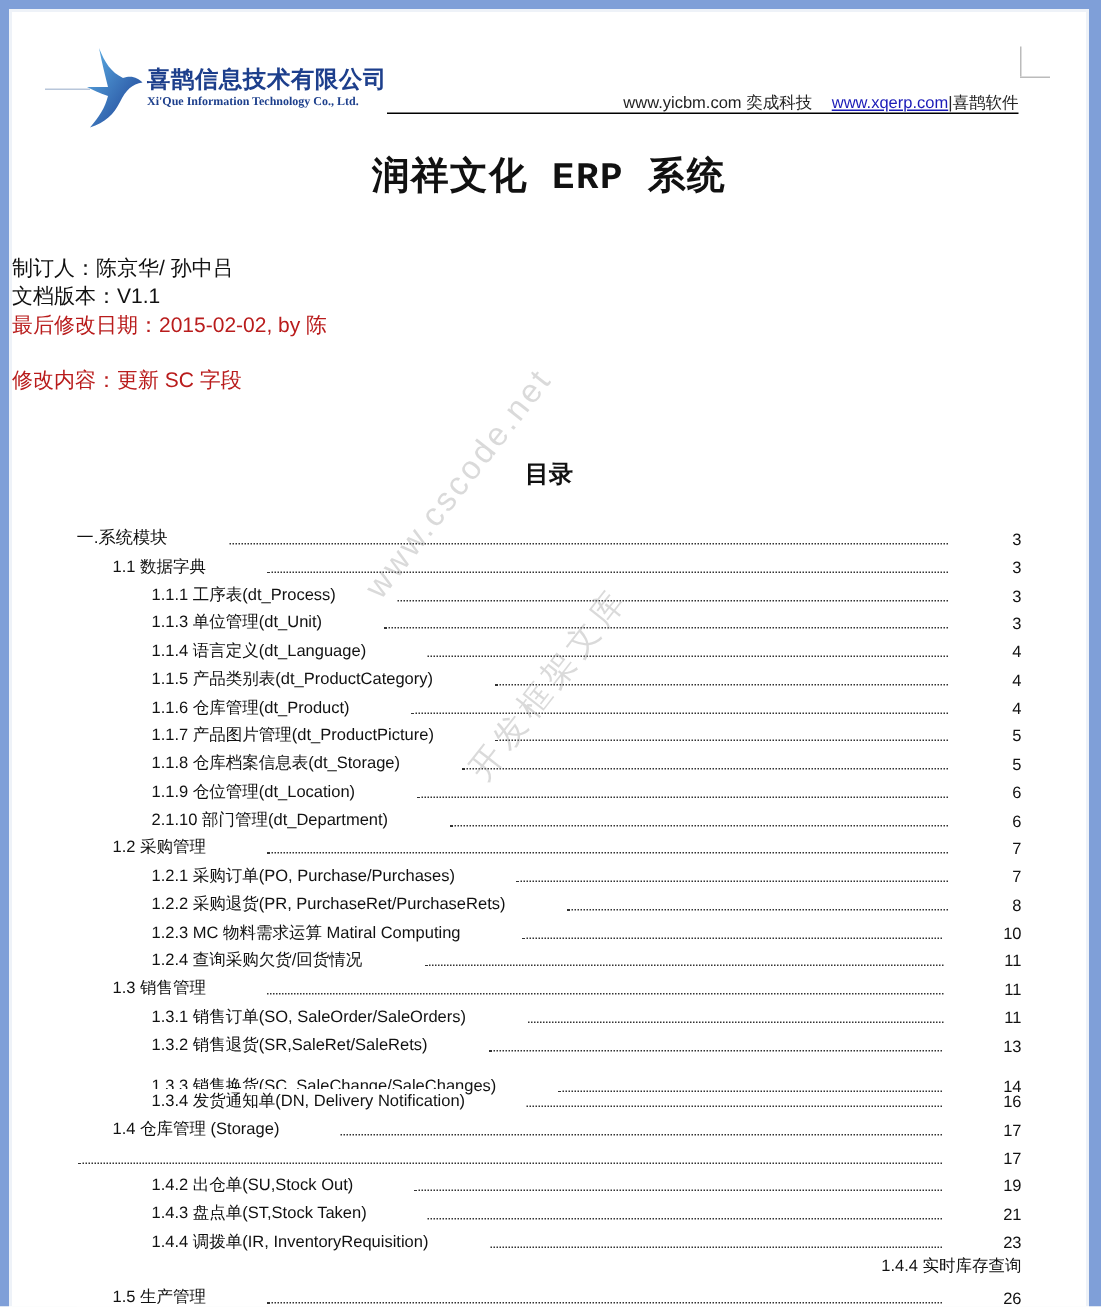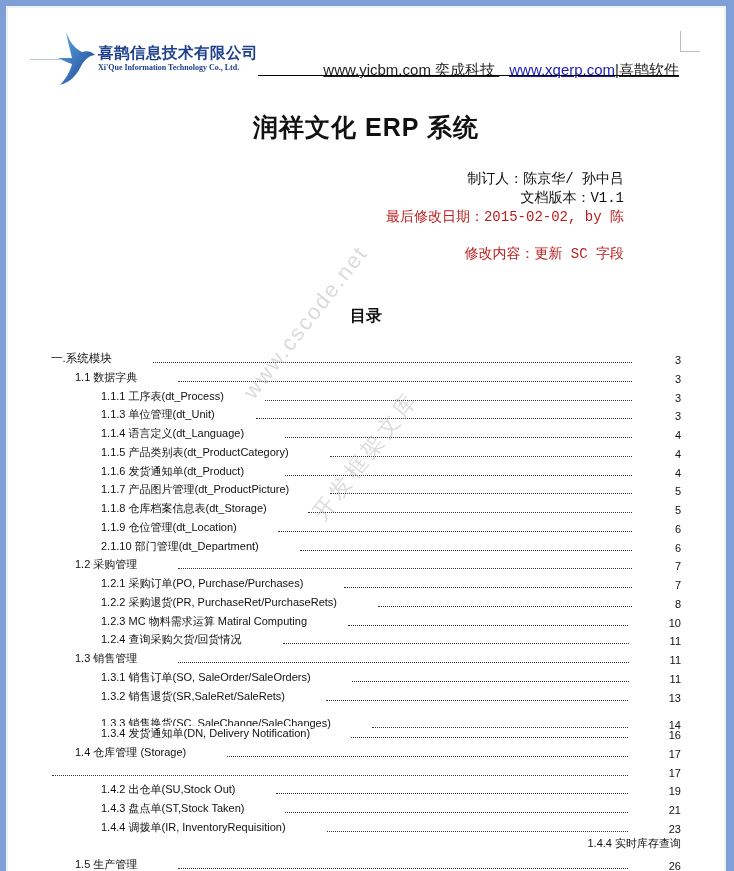--- a/index.html
+++ b/index.html
@@ -29,32 +29,32 @@
     font-size: 15.5px; font-weight: bold; color: #1d3f8c; letter-spacing: 0.5px;
     font-family: "DejaVu Sans", sans-serif;
     text-align: right;
   }
   .logo-en {
     position: absolute; left: 90px; top: 55px;
     font-size: 8px; color: #1d3f8c; font-family: "Liberation Serif", serif; font-weight: bold;
   }
   .header-rule { position: absolute; left: 250px; top: 67px; width: 421px; height: 1px; background: #000; }
   .header-right {
-    position: absolute; right: 45px; top: 53px; font-size: 15px; color: #222; white-space: nowrap; text-decoration: underline;
+    position: absolute; right: 45px; top: 53px; font-size: 11px; color: #222; white-space: nowrap;
   }
   .header-right a { color: #1a1ab8; text-decoration: underline; margin-left: 10px; }
   .corner-mark-h { position: absolute; left: 672px; top: 43px; width: 20px; height: 1px; background: #bbb; }
   .corner-mark-v { position: absolute; left: 672px; top: 23px; width: 1px; height: 20px; background: #bbb; }
 
   .title {
-    position: absolute; left: 0; width: 716px; top: 103px; text-align: center;
+    position: absolute; left: 0; width: 716px; top: 92px; text-align: center;
     font-size: 25px; font-weight: bold; color: #111; letter-spacing: 1px;
-    font-family: Liberation Sans, sans-serif;
-  }
-  .meta { position: absolute; left: 0; width: 616px; text-align: right; font-size: 14px; font-family: Liberation Mono, monospace; }
+    font-family: Liberation Mono, monospace;
+  }
+  .meta { position: absolute; left: 0; width: 616px; text-align: left; font-size: 14px; }
   .meta.black { color: #111; }
   .meta.red { color: #b91c1c; }
   .toc-title {
     position: absolute; left: 0; width: 716px; top: 298px; text-align: center;
     font-size: 16px; font-weight: bold; color: #111;
   }
 
   .toc { position: absolute; left: 43px; top: 348px; width: 630px; }
   .toc-row {
     position: absolute; left: 0; width: 630px; height: 18px;
@@ -141,21 +141,21 @@
         <span class="label">1.1.4 语言定义(dt_Language)</span>
         <span class="lead"></span>
         <span class="pg">4</span>
       </div>
       <div class="toc-row l3" style="top: 85.75px;">
         <span class="label">1.1.5 产品类别表(dt_ProductCategory)</span>
         <span class="lead"></span>
         <span class="pg">4</span>
       </div>
       <div class="toc-row l3" style="top: 104.5px;">
-        <span class="label">1.1.6 发货通知单(dt_Product)</span>
+        <span class="label">1.1.6 仓库管理(dt_Product)</span>
         <span class="lead"></span>
         <span class="pg">4</span>
       </div>
       <div class="toc-row l3" style="top: 123.25px;">
         <span class="label">1.1.7  产品图片管理(dt_ProductPicture)</span>
         <span class="lead"></span>
         <span class="pg">5</span>
       </div>
       <div class="toc-row l3" style="top: 142px;">
         <span class="label">1.1.8 仓库档案信息表(dt_Storage)</span>

